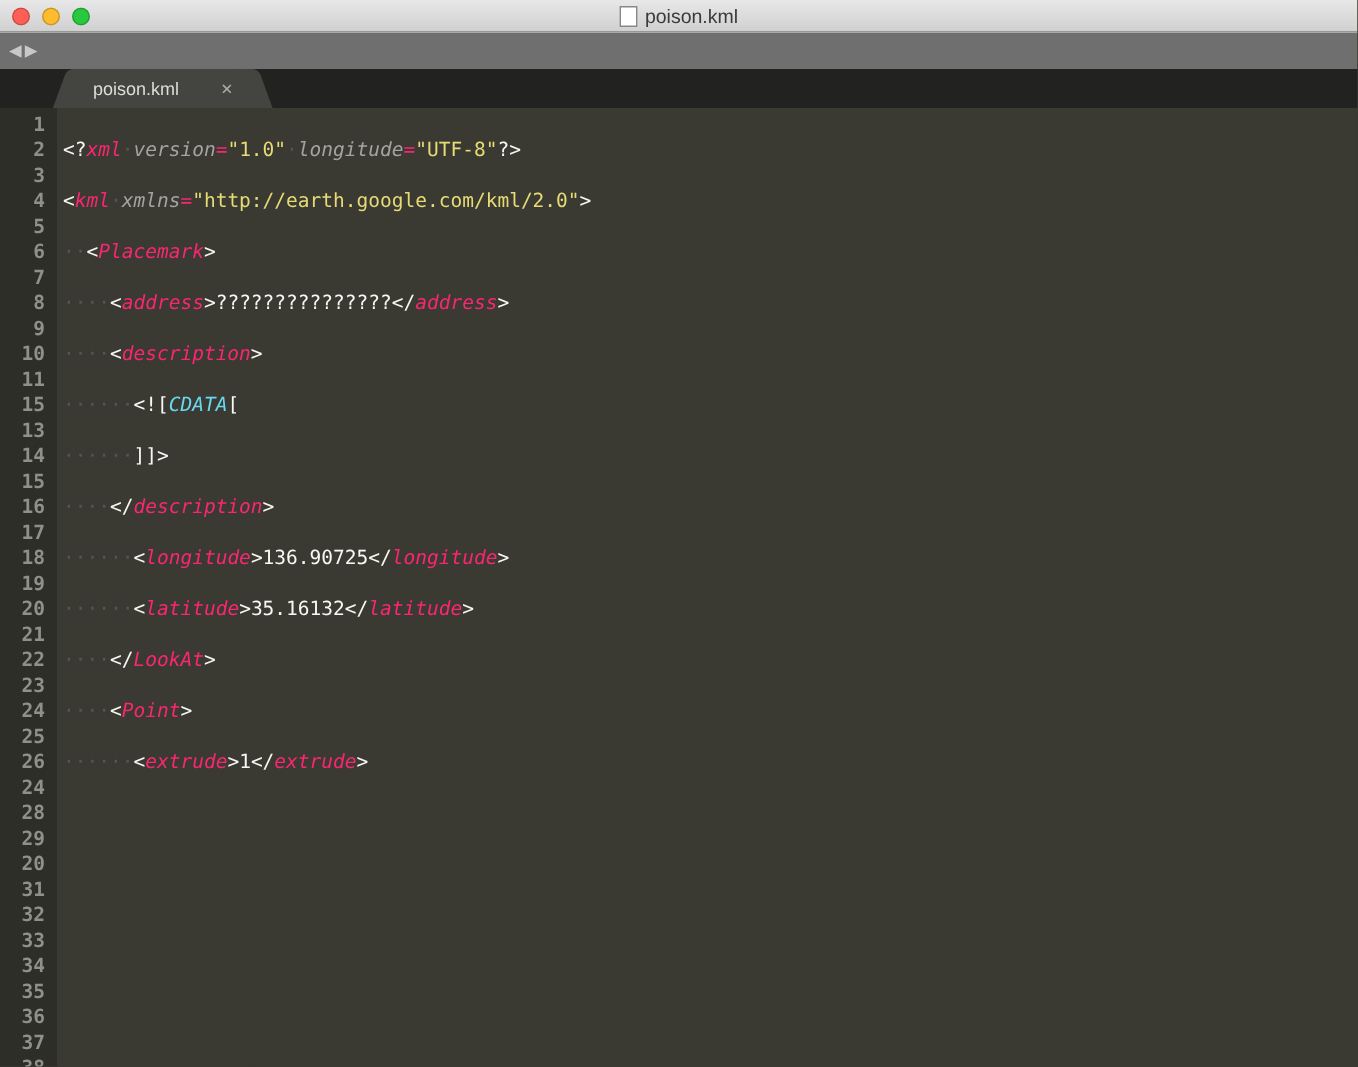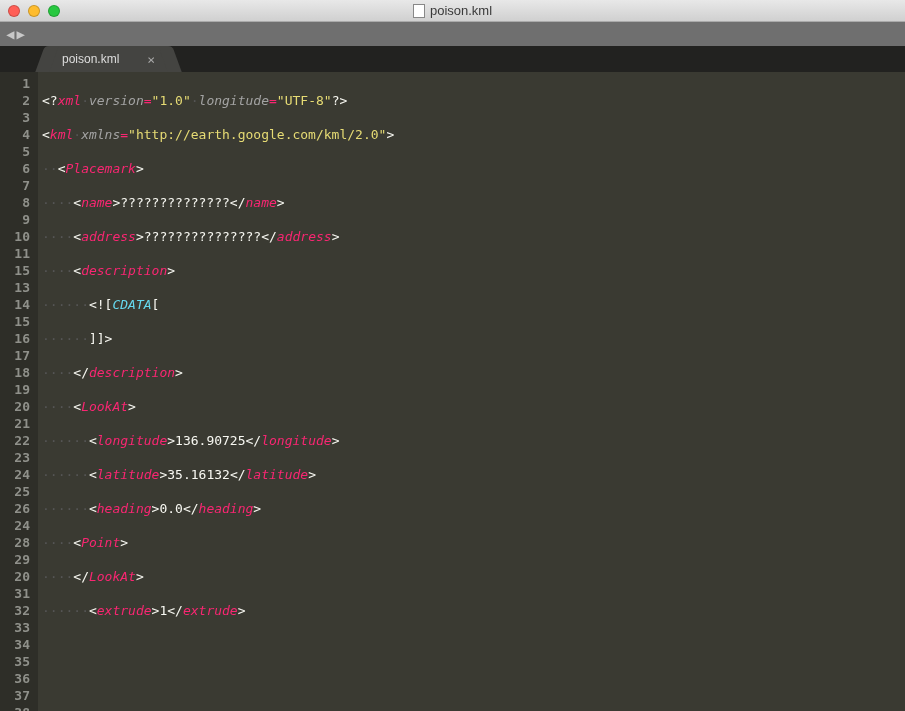--- a/index.html
+++ b/index.html
@@ -160,32 +160,29 @@
     <div class="ln">35</div>
     <div class="ln">36</div>
     <div class="ln">37</div>
     <div class="ln">38</div>
   </div>
 
   <div class="code">
 <div class="code-line"><span class="pun">&lt;?</span><span class="tag">xml</span><span class="ws">·</span><span class="attr">version</span><span class="tag">=</span><span class="str">"1.0"</span><span class="ws">·</span><span class="attr">longitude</span><span class="tag">=</span><span class="str">"UTF-8"</span><span class="pun">?&gt;</span></div>
 <div class="code-line"><span class="pun">&lt;</span><span class="tag">kml</span><span class="ws">·</span><span class="attr">xmlns</span><span class="tag">=</span><span class="str">"http://earth.google.com/kml/2.0"</span><span class="pun">&gt;</span></div>
 <div class="code-line"><span class="ws">··</span><span class="pun">&lt;</span><span class="tag">Placemark</span><span class="pun">&gt;</span></div>
-<div class="code-line"><span class="ws">····</span><span class="pun">&lt;</span><span class="tag">name</span><span class="pun">&gt;</span><span>??????????????</span><span class="pun">&lt;/</span><span class="tag">name</span><span class="pun">&gt;</span></div>
 <div class="code-line"><span class="ws">····</span><span class="pun">&lt;</span><span class="tag">address</span><span class="pun">&gt;</span><span>???????????????</span><span class="pun">&lt;/</span><span class="tag">address</span><span class="pun">&gt;</span></div>
 <div class="code-line"><span class="ws">····</span><span class="pun">&lt;</span><span class="tag">description</span><span class="pun">&gt;</span></div>
 <div class="code-line"><span class="ws">······</span><span class="pun">&lt;![</span><span class="kw">CDATA</span><span class="pun">[</span></div>
 <div class="code-line"><span class="ws">······</span><span class="pun">]]&gt;</span></div>
 <div class="code-line"><span class="ws">····</span><span class="pun">&lt;/</span><span class="tag">description</span><span class="pun">&gt;</span></div>
-<div class="code-line"><span class="ws">····</span><span class="pun">&lt;</span><span class="tag">LookAt</span><span class="pun">&gt;</span></div>
 <div class="code-line"><span class="ws">······</span><span class="pun">&lt;</span><span class="tag">longitude</span><span class="pun">&gt;</span><span>136.90725</span><span class="pun">&lt;/</span><span class="tag">longitude</span><span class="pun">&gt;</span></div>
 <div class="code-line"><span class="ws">······</span><span class="pun">&lt;</span><span class="tag">latitude</span><span class="pun">&gt;</span><span>35.16132</span><span class="pun">&lt;/</span><span class="tag">latitude</span><span class="pun">&gt;</span></div>
-<div class="code-line"><span class="ws">······</span><span class="pun">&lt;</span><span class="tag">heading</span><span class="pun">&gt;</span><span>0.0</span><span class="pun">&lt;/</span><span class="tag">heading</span><span class="pun">&gt;</span></div>
+<div class="code-line"><span class="ws">····</span><span class="pun">&lt;/</span><span class="tag">LookAt</span><span class="pun">&gt;</span></div>
 <div class="code-line"><span class="ws">····</span><span class="pun">&lt;</span><span class="tag">Point</span><span class="pun">&gt;</span></div>
-<div class="code-line"><span class="ws">····</span><span class="pun">&lt;/</span><span class="tag">LookAt</span><span class="pun">&gt;</span></div>
 <div class="code-line"><span class="ws">······</span><span class="pun">&lt;</span><span class="tag">extrude</span><span class="pun">&gt;</span><span>1</span><span class="pun">&lt;/</span><span class="tag">extrude</span><span class="pun">&gt;</span></div>
 
 
 
 
 
 
 
 
 

